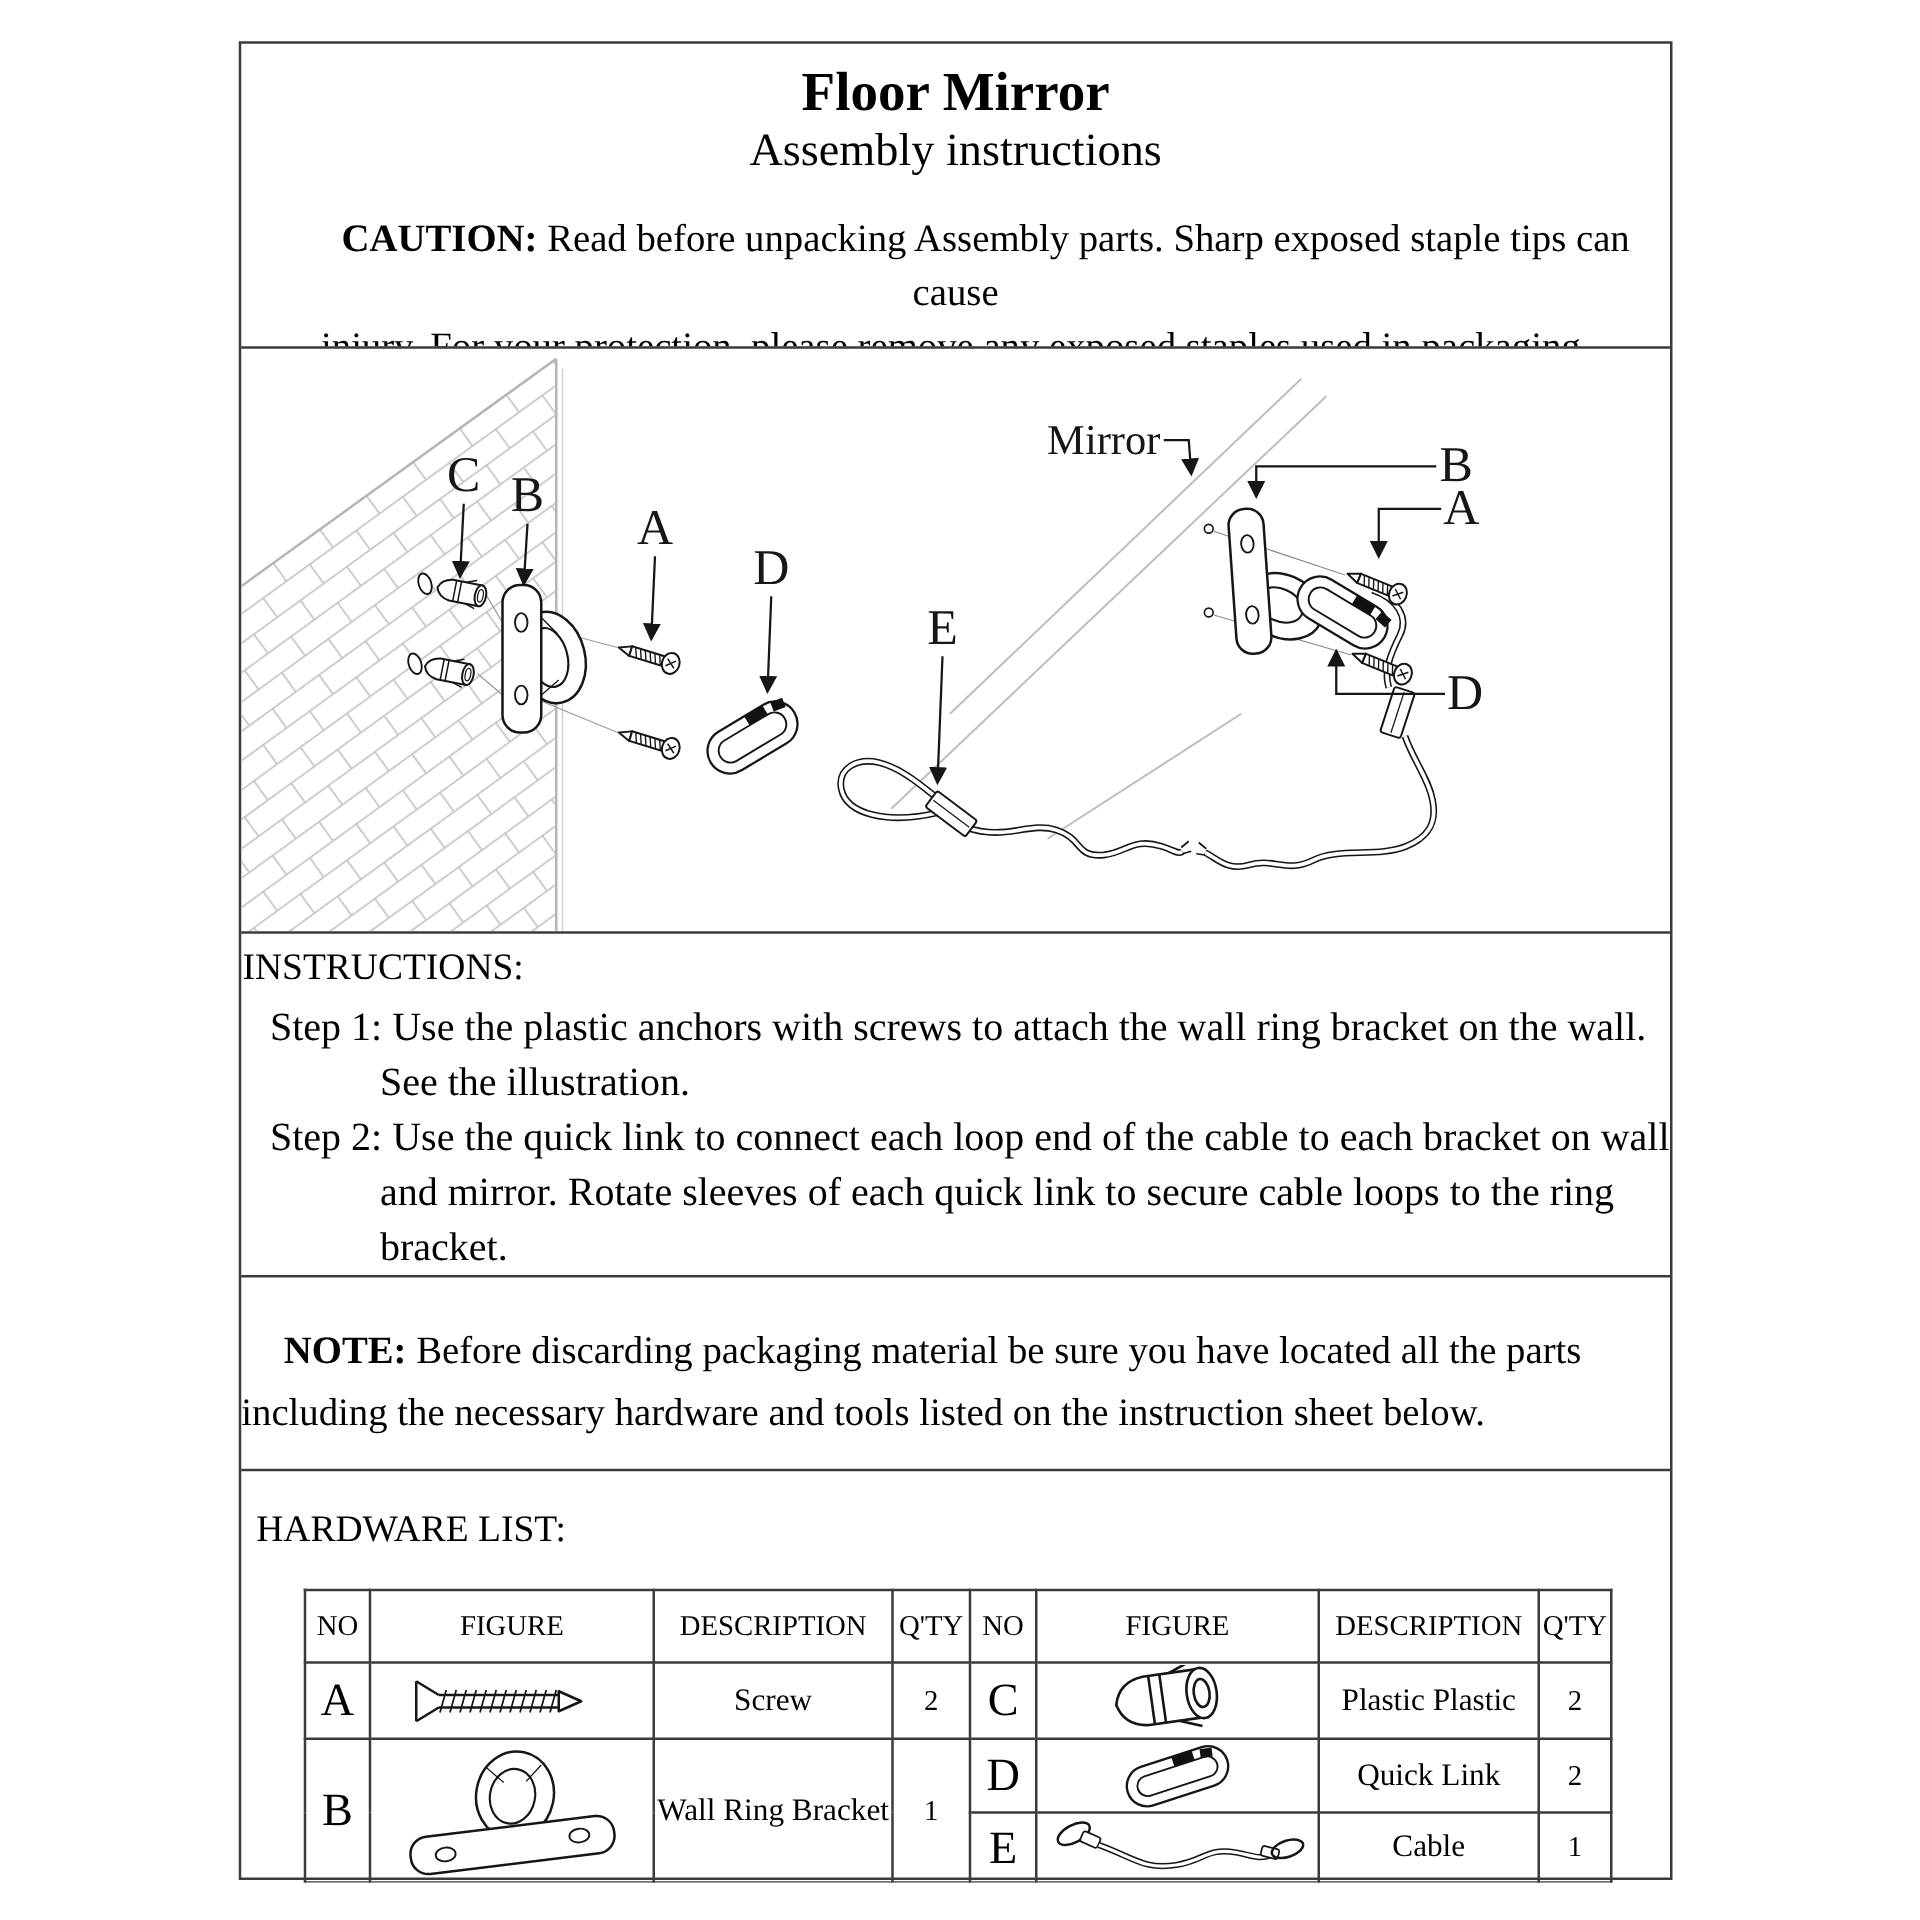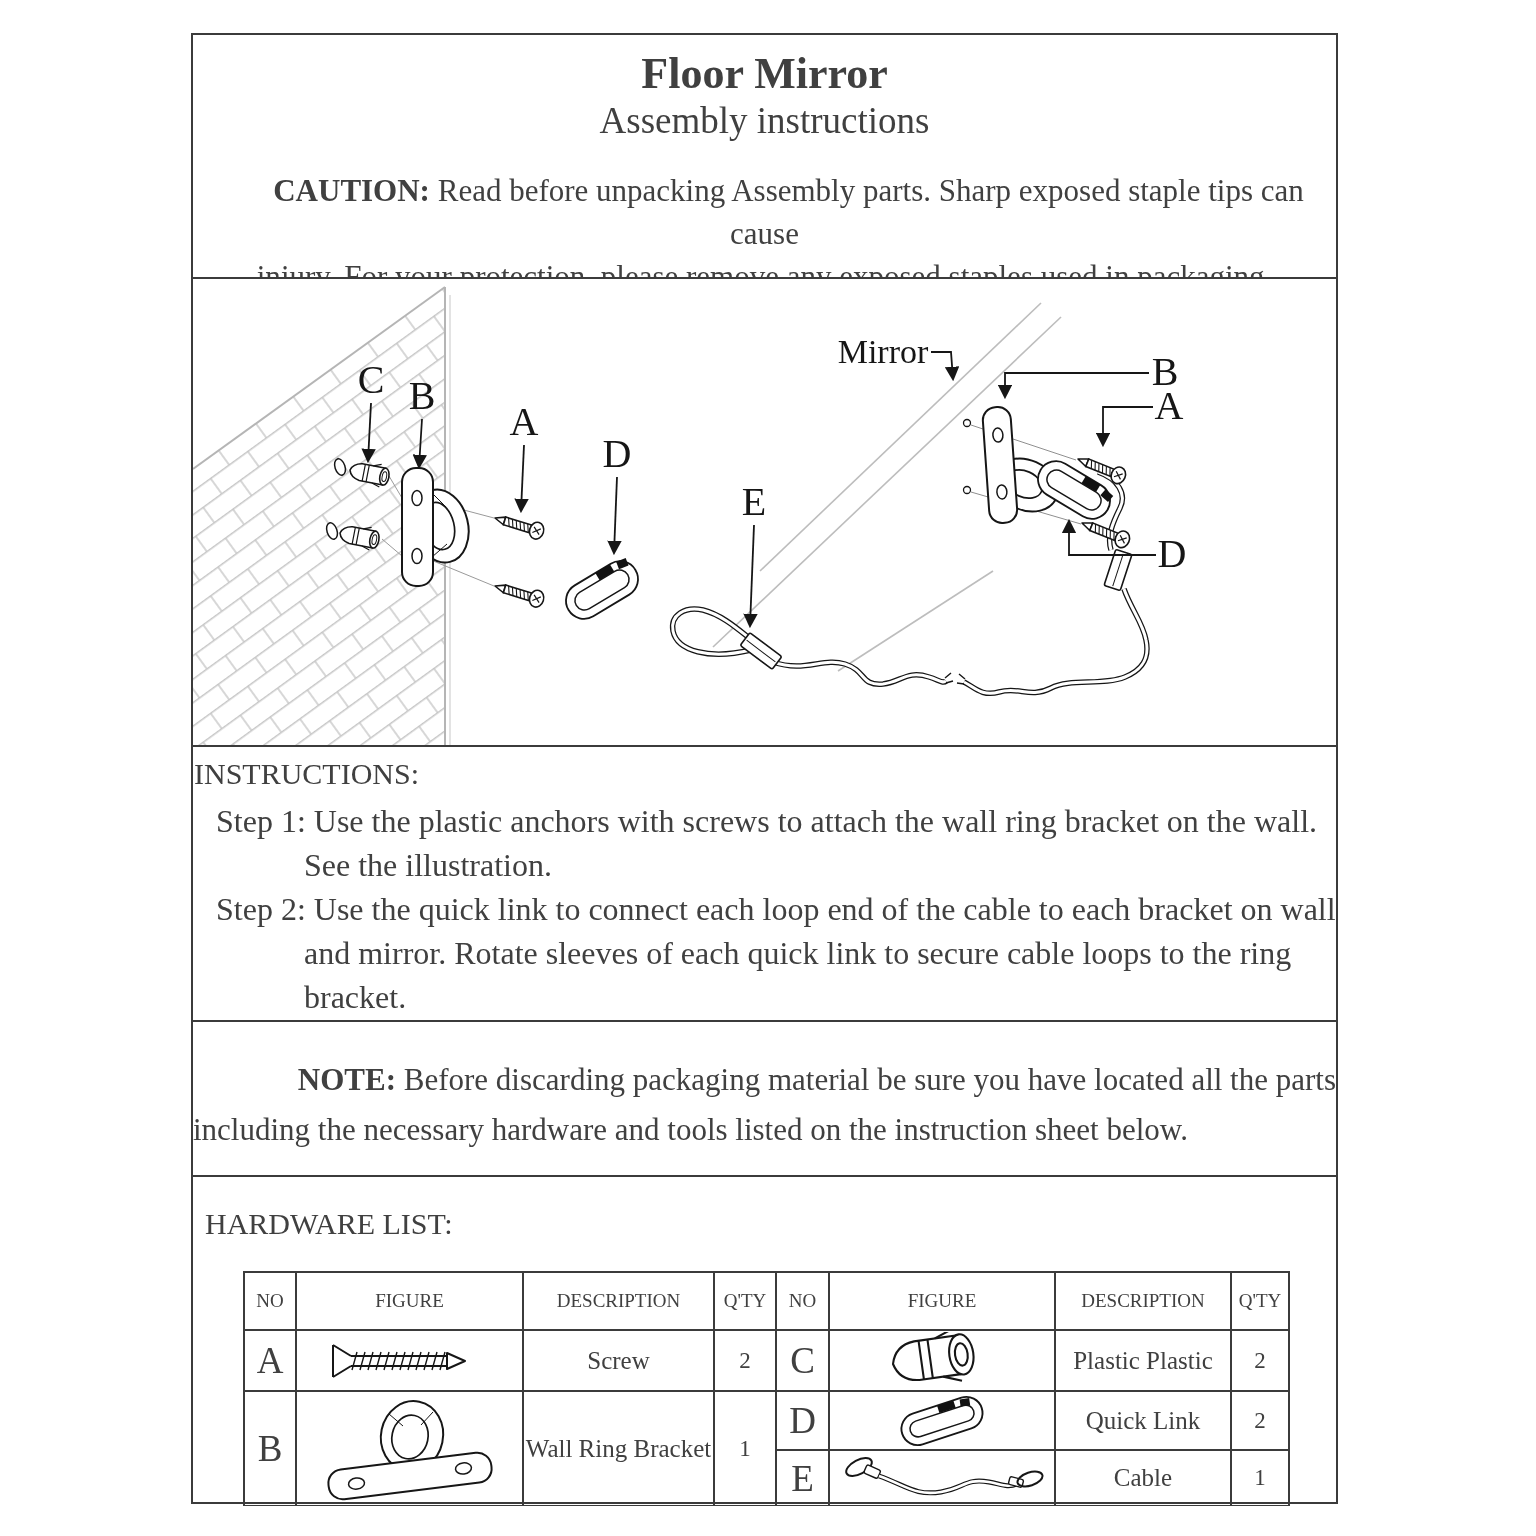--- a/index.html
+++ b/index.html
@@ -1,40 +1,40 @@
 <!DOCTYPE html>
 <html><head>
 <meta charset="utf-8">
 <style>
   html,body{margin:0;padding:0;background:#ffffff;}
   .canvas{position:relative;width:1536px;height:1536px;background:#ffffff;overflow:hidden;
-          font-family:"Liberation Serif","DejaVu Serif",serif;color:#404040;}
+          font-family:"Liberation Serif","DejaVu Serif",serif;color:#000000;}
   .page{position:absolute;left:191px;top:33px;width:1147px;height:1471px;
         border:2px solid #3b3b3b;box-sizing:border-box;background:#fff;}
   .sec{box-sizing:border-box;border-bottom:2px solid #3b3b3b;overflow:hidden;}
   .sec:last-child{border-bottom:none;}
   .sec-title{height:244px;text-align:center;}
   .doc-title{font-size:44px;font-weight:bold;margin:14px 0 0 0;line-height:50px;}
   .doc-subtitle{font-size:37px;font-weight:normal;margin:0;line-height:44px;}
   .caution{margin-top:26px;font-size:31px;line-height:43px;}
   .caution b{font-weight:bold;margin-left:48px;}
   .sec-diagram{height:468px;}
   .sec-instructions{height:275px;padding:8px 0 0 1px;}
   .ins-heading{font-size:30px;line-height:38px;}
   .steps{margin:6px 0 0 22px;font-size:32px;line-height:44px;}
   .step-cont{padding-left:88px;}
   .sec-note{height:155px;padding-top:33px;font-size:31px;line-height:50px;}
-  .note-l1{padding-left:34px;text-align:right;}
+  .note-l1{padding-left:34px;}
   .note-l2{}
   .sec-hardware{height:329px;padding-top:28px;}
   .hw-heading{font-size:30px;padding-left:12px;line-height:38px;}
   table.hw{border-collapse:collapse;table-layout:fixed;margin:28px 0 0 50px;width:1045px;}
   table.hw td,table.hw th{border:2px solid #3b3b3b;text-align:center;vertical-align:middle;
       padding:0;font-weight:normal;overflow:hidden;}
-  th.hw-h{font-size:19px;}
+  th.hw-h{font-size:23px;}
   td.hw-no{font-size:37px;}
   td.hw-desc{text-align:left;font-size:25px;padding-left:13px;}
   td.hw-qty{font-size:23px;}
   svg{display:block;}
   td svg{margin:0 auto;}
 </style>
 </head>
 <body>
 
 <div class="canvas">

